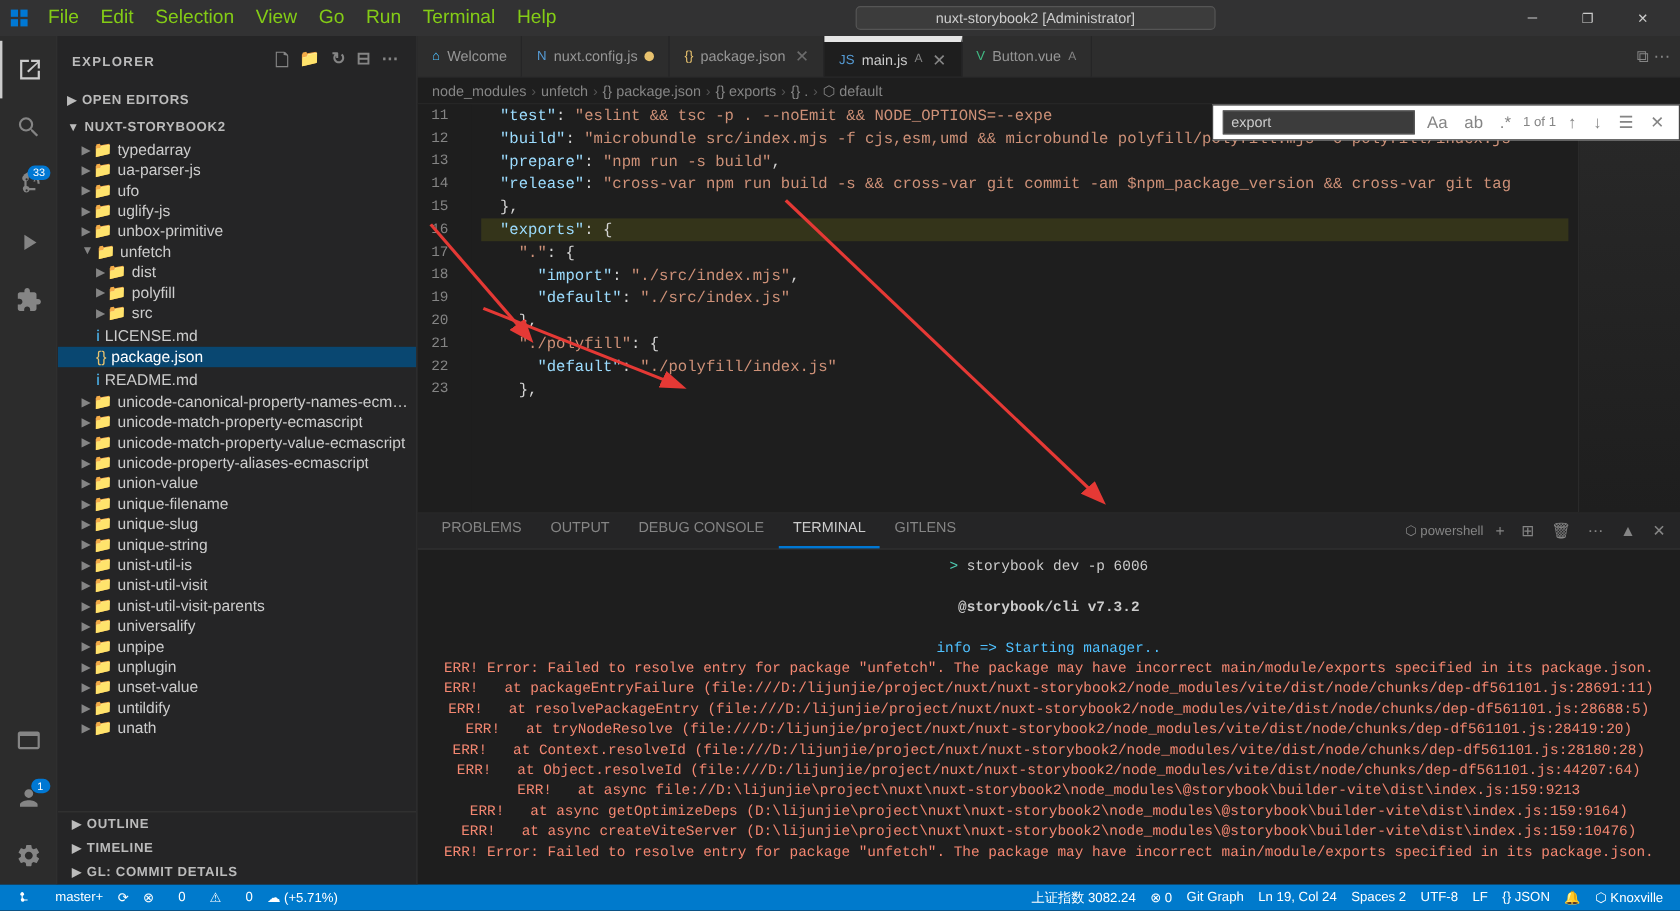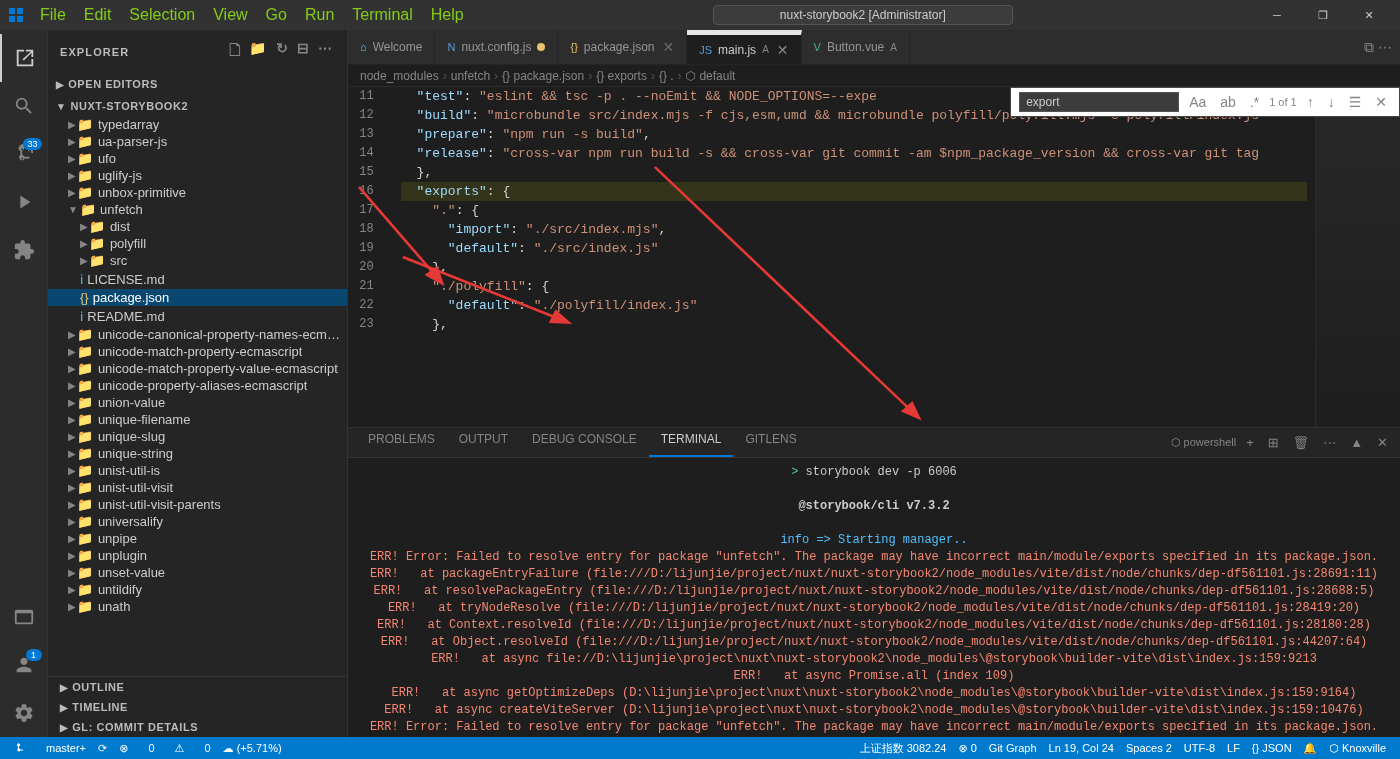--- a/index.html
+++ b/index.html
@@ -804,21 +804,20 @@
         <div class="term-line"><span class="term-version">@storybook/cli v7.3.2</span></div>
         <div class="term-line">&nbsp;</div>
         <div class="term-line"><span class="term-info">info =&gt; Starting manager..</span></div>
         <div class="term-line"><span class="term-err">ERR! Error: Failed to resolve entry for package "unfetch". The package may have incorrect main/module/exports specified in its package.json.</span></div>
         <div class="term-line"><span class="term-err">ERR!   at packageEntryFailure (file:///D:/lijunjie/project/nuxt/nuxt-storybook2/node_modules/vite/dist/node/chunks/dep-df561101.js:28691:11)</span></div>
         <div class="term-line"><span class="term-err">ERR!   at resolvePackageEntry (file:///D:/lijunjie/project/nuxt/nuxt-storybook2/node_modules/vite/dist/node/chunks/dep-df561101.js:28688:5)</span></div>
         <div class="term-line"><span class="term-err">ERR!   at tryNodeResolve (file:///D:/lijunjie/project/nuxt/nuxt-storybook2/node_modules/vite/dist/node/chunks/dep-df561101.js:28419:20)</span></div>
         <div class="term-line"><span class="term-err">ERR!   at Context.resolveId (file:///D:/lijunjie/project/nuxt/nuxt-storybook2/node_modules/vite/dist/node/chunks/dep-df561101.js:28180:28)</span></div>
         <div class="term-line"><span class="term-err">ERR!   at Object.resolveId (file:///D:/lijunjie/project/nuxt/nuxt-storybook2/node_modules/vite/dist/node/chunks/dep-df561101.js:44207:64)</span></div>
         <div class="term-line"><span class="term-err">ERR!   at async file://D:\lijunjie\project\nuxt\nuxt-storybook2\node_modules\@storybook\builder-vite\dist\index.js:159:9213</span></div>
-        <div class="term-line"><span class="term-err">ERR!   at async Promise.all (index 109)</span></div>
         <div class="term-line"><span class="term-err">ERR!   at async getOptimizeDeps (D:\lijunjie\project\nuxt\nuxt-storybook2\node_modules\@storybook\builder-vite\dist\index.js:159:9164)</span></div>
         <div class="term-line"><span class="term-err">ERR!   at async createViteServer (D:\lijunjie\project\nuxt\nuxt-storybook2\node_modules\@storybook\builder-vite\dist\index.js:159:10476)</span></div>
         <div class="term-line"><span class="term-err">ERR! Error: Failed to resolve entry for package "unfetch". The package may have incorrect main/module/exports specified in its package.json.</span></div>
         <div class="term-line"></div>
 
       </div>
     </div>
   </div>
 
 </div>

